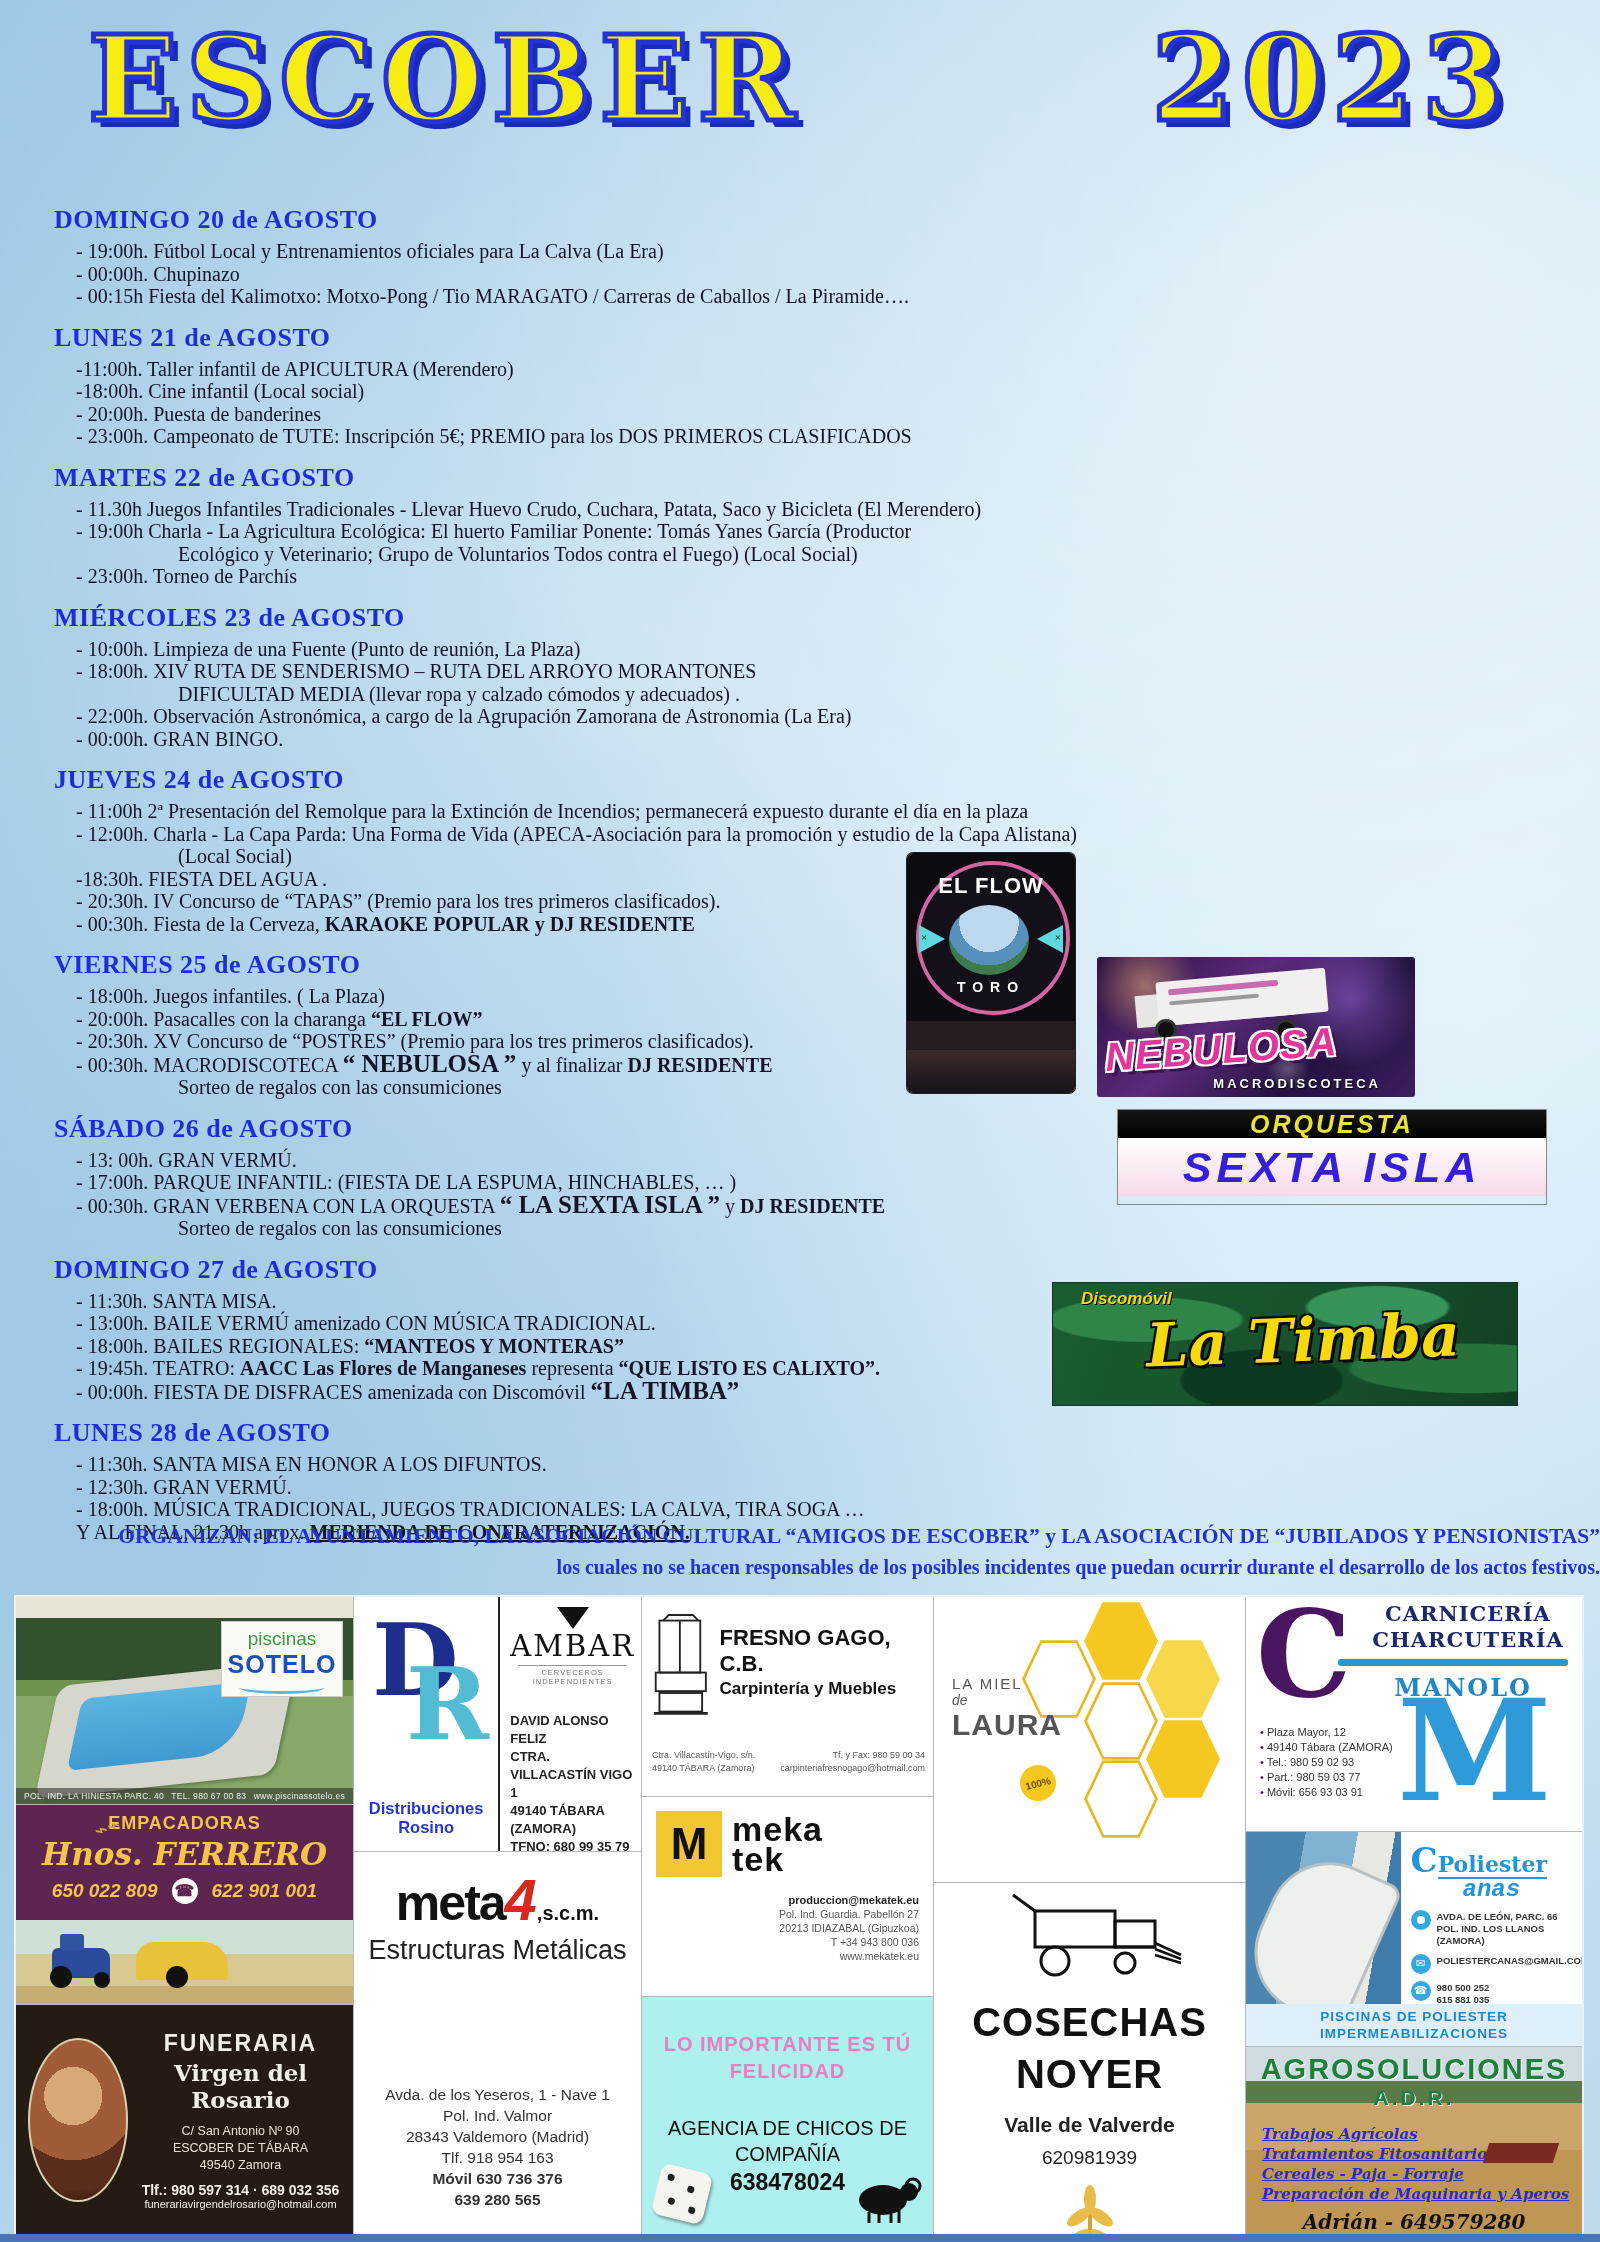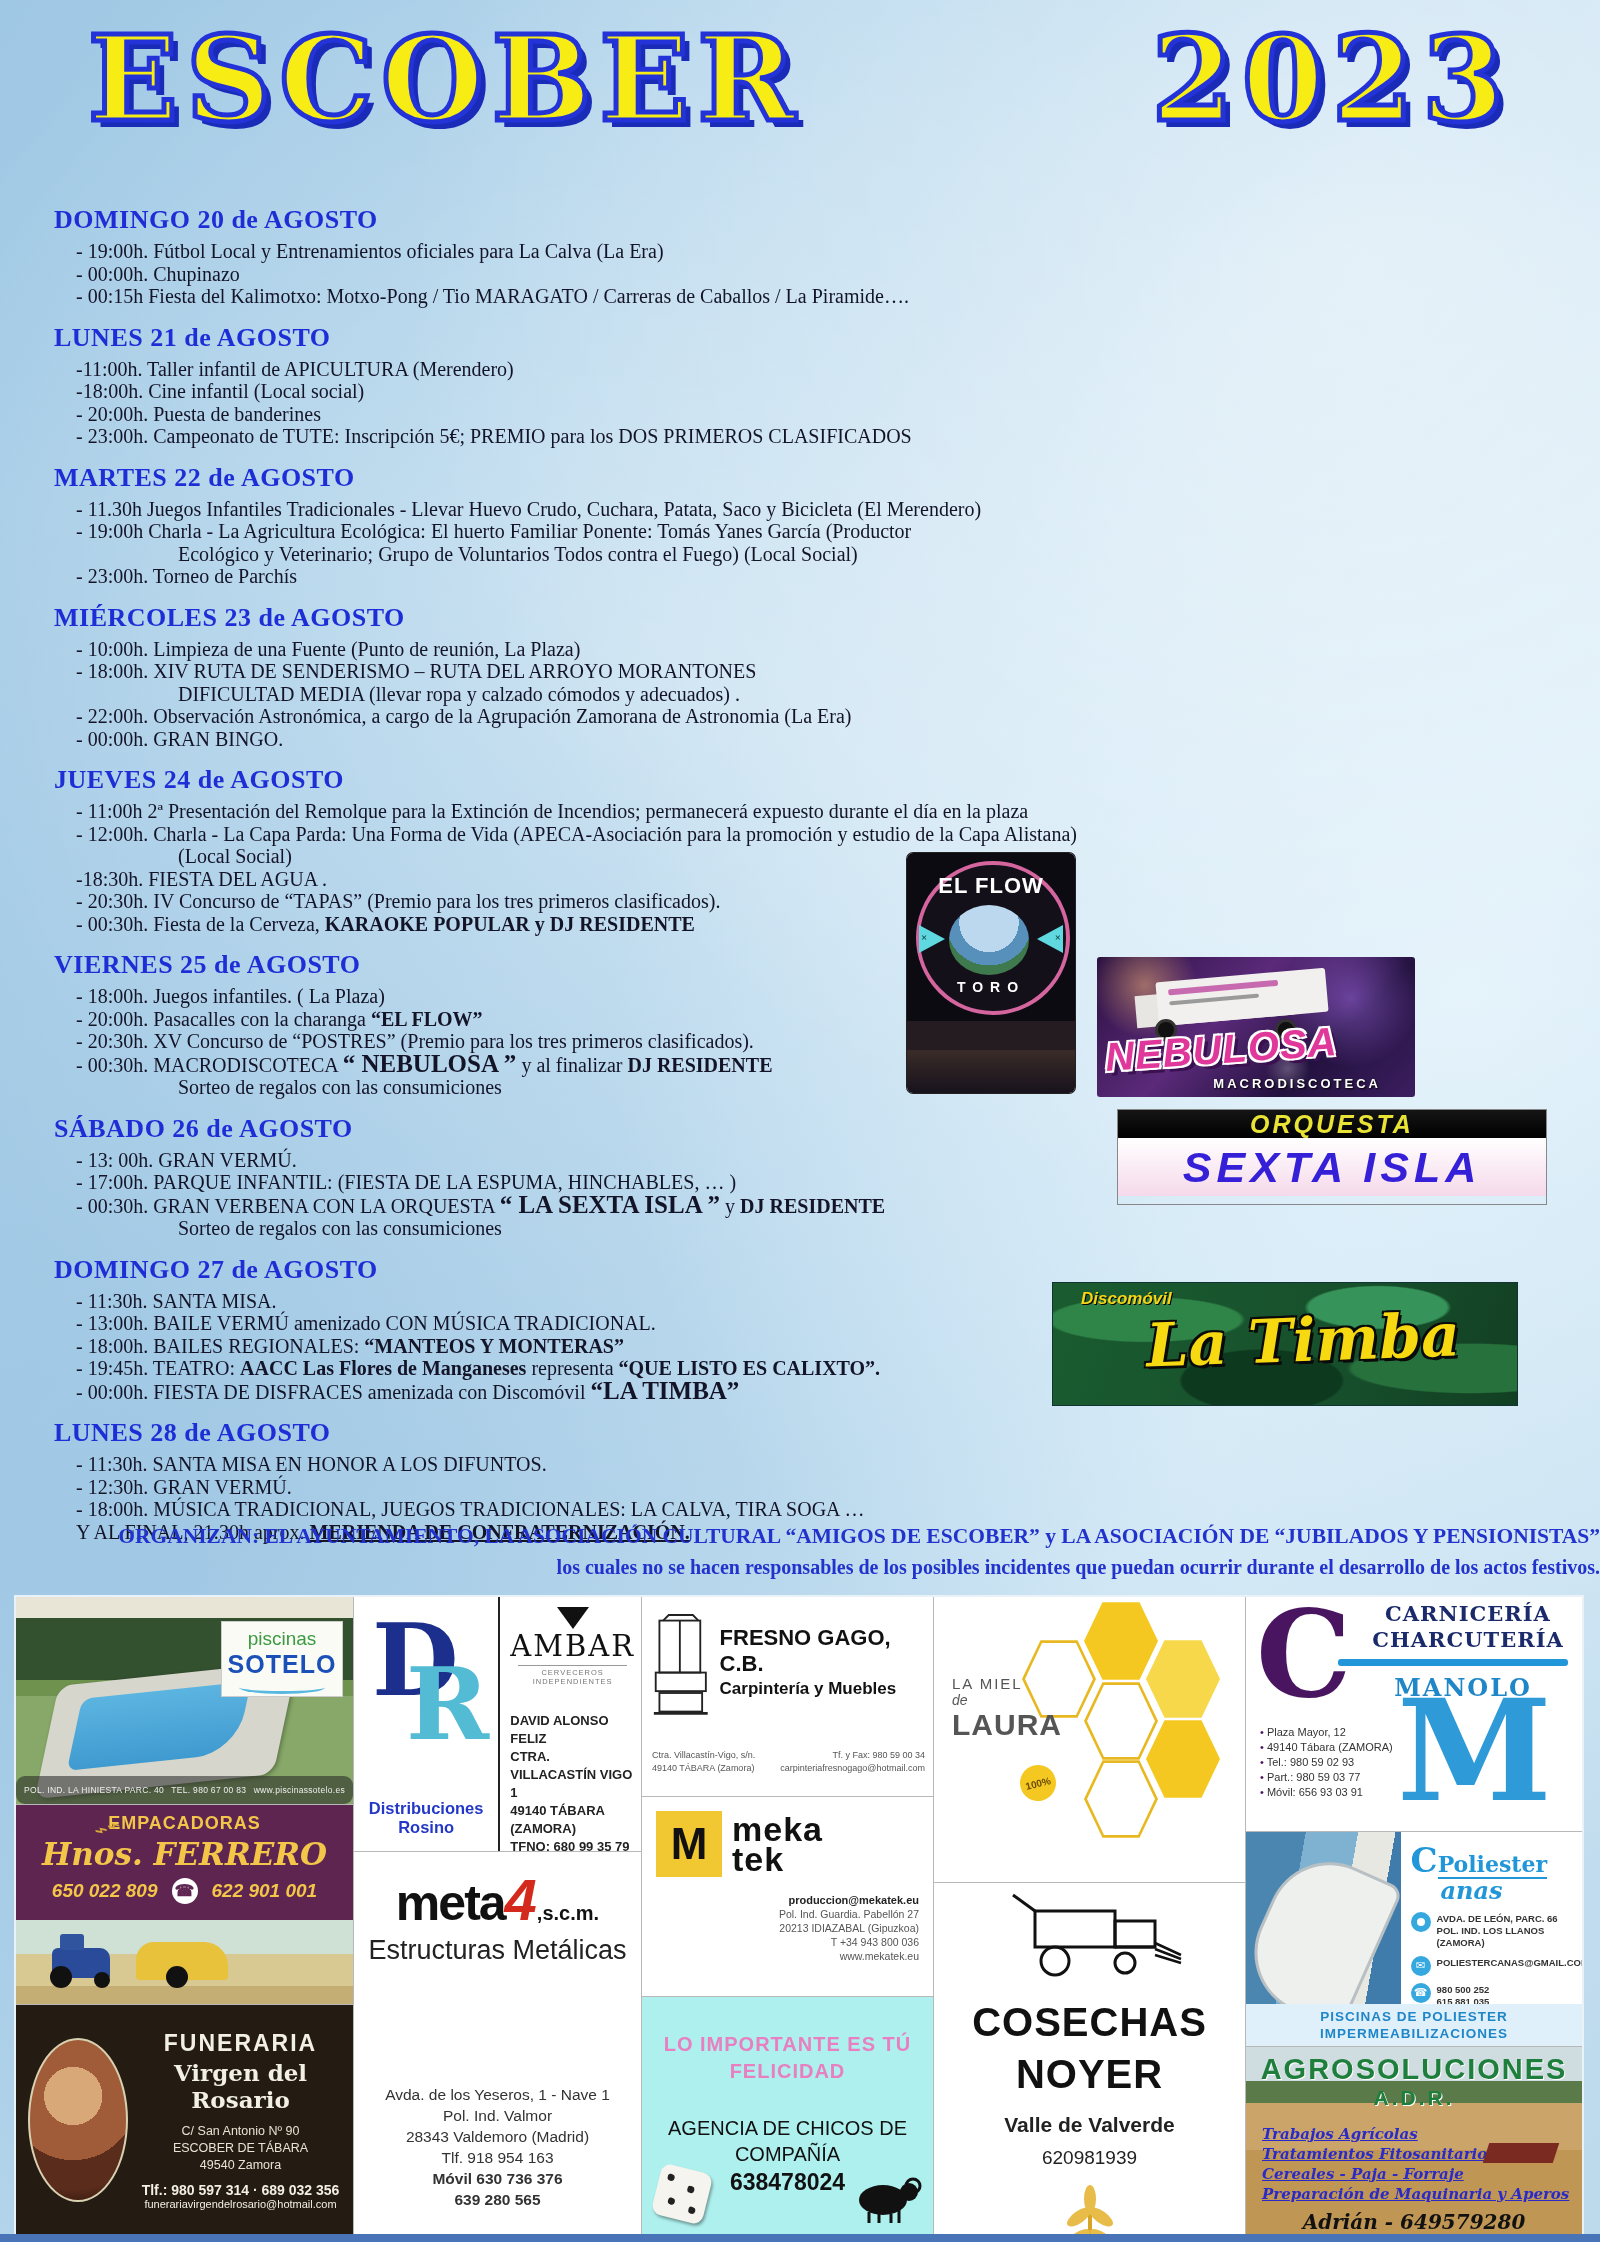--- a/index.html
+++ b/index.html
@@ -94,22 +94,22 @@
   .sotelo{height:208px;background:linear-gradient(#e9e5d6 0 10%,#33502f 10% 40%,#6f934f 40% 48%,#87a868 48% 100%);}
   .sotelo .deck{position:absolute;left:30px;top:78px;width:240px;height:110px;background:#d6d6cc;
     border-radius:14px;transform:rotate(-6deg) skewX(-18deg);box-shadow:2px 2px 4px rgba(0,0,0,.3);}
   .sotelo .water{position:absolute;left:58px;top:94px;width:170px;height:70px;background:linear-gradient(#5cb4e0,#3f9ad0);
     border-radius:10px 10px 40px 10px;transform:rotate(-6deg) skewX(-18deg);}
   .sotelo .logo{position:absolute;right:10px;top:24px;width:122px;height:76px;background:#fbfbf6;
     border:1px solid #ccc;text-align:center;padding-top:6px;box-sizing:border-box;}
   .sotelo .logo .p{color:#3a9a40;font-size:19px;}
   .sotelo .logo .s{color:#1a50b8;font-size:25px;font-weight:bold;letter-spacing:1px;}
   .sotelo .logo .wave{width:86px;height:10px;margin:2px auto 0;border-bottom:3px solid #58b8e0;border-radius:50%;}
-  .sotelo .foot{position:absolute;bottom:0;left:0;width:100%;height:28px;background:rgba(35,35,35,.55);
-    display:flex;justify-content:space-between;align-items:center;padding:0 8px;box-sizing:border-box;border-radius:9px;}
+  .sotelo .foot{position:absolute;bottom:0;left:0;width:100%;height:16px;background:rgba(35,35,35,.55);
+    display:flex;justify-content:space-between;align-items:center;padding:0 8px;box-sizing:border-box;}
   .sotelo .foot span{color:#eee;font-size:8.5px;letter-spacing:.3px;}
   
   .ferrero{height:200px;}
   .ferrero .top{height:116px;background:#5e2550;color:#f3c64a;text-align:center;padding-top:8px;box-sizing:border-box;}
   .ferrero .lab{font-size:18px;font-weight:bold;letter-spacing:1px;}
   .ferrero .name{font-family:"DejaVu Serif",serif;font-size:31px;font-weight:bold;font-style:italic;margin-top:2px;}
   .ferrero .phones{display:flex;justify-content:center;align-items:center;gap:14px;margin-top:6px;
     font-size:19px;font-weight:bold;font-style:italic;}
   .ferrero .ph-ic{width:26px;height:26px;border-radius:50%;background:#fff;color:#5e2550;font-size:16px;
     line-height:26px;text-align:center;font-style:normal;}
@@ -213,21 +213,21 @@
   .manolo .list{position:absolute;left:14px;top:128px;font-size:11px;color:#333;line-height:15px;}
   .manolo .list div:before{content:"• ";color:#4a1560;}
   
   .poliester{height:215px;background:linear-gradient(100deg,#4a86b0 0 16%,#7fb2d0 16% 30%,#e8e8e2 30% 40%,#3f7cab 40% 52%,#fff 52%) !important;}
   .poliester .slide{position:absolute;left:18px;top:30px;width:110px;height:150px;background:#eef0ee;
     border-radius:60px 10px 10px 60px;transform:rotate(24deg);box-shadow:0 0 0 3px #b8c0c4;}
   .poliester .panel{position:absolute;right:0;top:0;width:54%;height:100%;background:#fff;padding:8px 8px 0 10px;box-sizing:border-box;}
   .poliester .lg{color:#2196d8;font-family:"DejaVu Serif",serif;}
   .poliester .lg .big-c{font-size:34px;font-weight:bold;}
   .poliester .lg .w1{font-size:22px;font-weight:bold;border-bottom:2px solid #2196d8;}
-  .poliester .lg .w2{display:block;margin-left:30px;font-size:24px;font-weight:bold;font-style:italic;margin-top:-4px;}
+  .poliester .lg .w2{display:block;margin-left:52px;font-size:24px;font-weight:bold;font-style:italic;margin-top:-4px;font-family:Liberation Mono, monospace;}
   .prow{display:flex;gap:6px;align-items:flex-start;margin-top:7px;}
   .picon{flex:0 0 20px;width:20px;height:20px;border-radius:50%;background:#35a8e0;color:#fff;font-size:11px;
     text-align:center;line-height:20px;font-family:"DejaVu Sans",sans-serif;}
   .picon.pin{position:relative;} .picon.pin:after{content:"";position:absolute;left:6px;top:6px;width:8px;height:8px;border-radius:50%;background:#fff;}
   .prow .tx{font-size:9.5px;font-weight:bold;color:#333;line-height:12px;padding-top:1px;}
   .poliester .strip{position:absolute;left:0;bottom:0;width:100%;background:#dff0fa;text-align:center;
     padding:4px 0;color:#1f86c8;font-weight:bold;font-size:13.5px;letter-spacing:1px;line-height:17px;}
   
   .agro{background:linear-gradient(#cfdce0 0 18%,#5a7a4a 18% 30%,#caa468 30% 55%,#c09655 55%) !important;
     text-align:center;padding-top:6px;}

